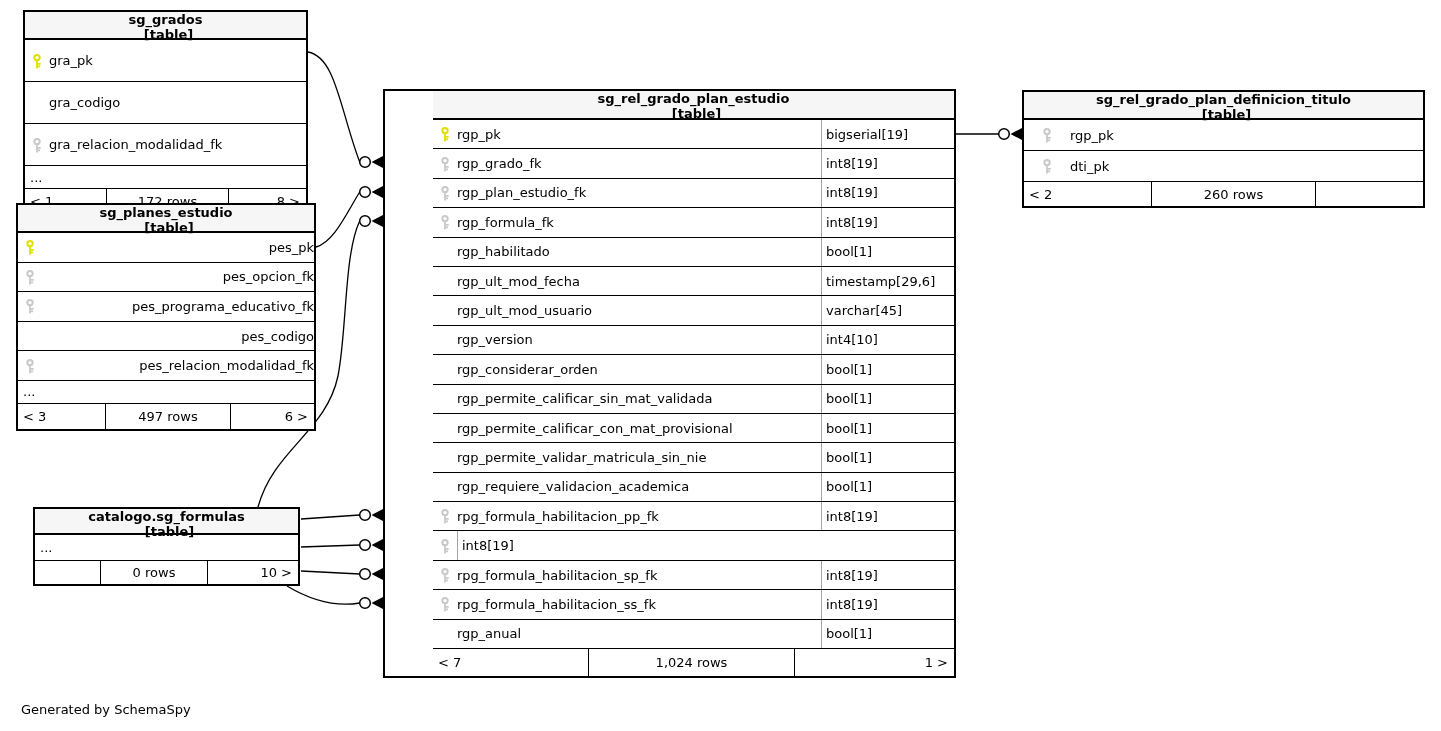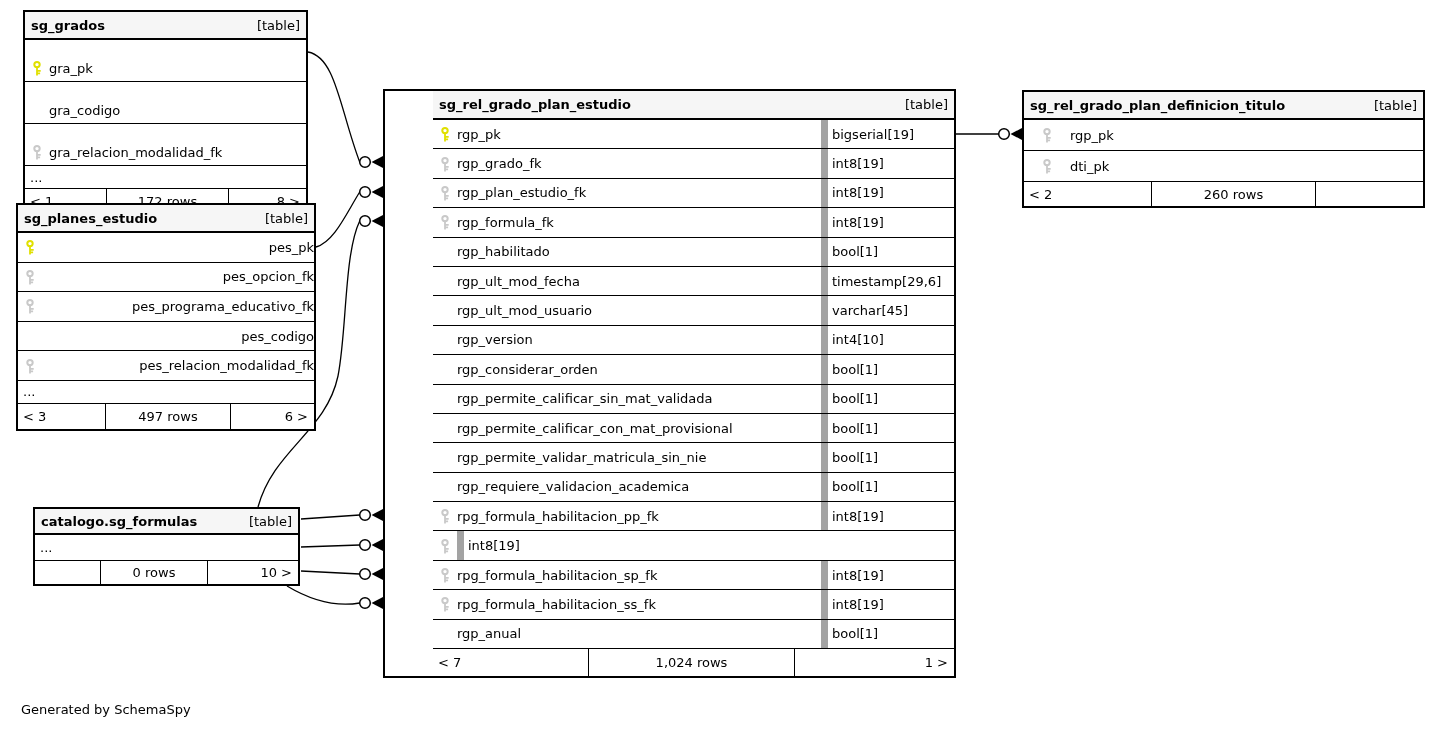--- a/index.html
+++ b/index.html
@@ -1,43 +1,43 @@
 <!DOCTYPE html>
 <html><head>
 <meta charset="utf-8">
 <style>
   html,body{margin:0;padding:0;background:#fff;}
   #canvas{position:relative;width:1441px;height:731px;background:#ffffff;overflow:hidden;
           font-family:"DejaVu Sans","Liberation Sans",sans-serif;font-size:13px;color:#000;}
 
   .tbl{position:absolute;background:#fff;border:2px solid #000;box-sizing:border-box;}
   .thead{display:flex;justify-content:space-between;align-items:center;
-         background:#f6f6f6;border-bottom:2px solid #000;padding:0 6px;box-sizing:border-box;}
+         background:#f6f6f6;border-bottom:2px solid #000;padding:0 6px;box-sizing:border-box;flex-direction:column;}
   .thead .title{font-weight:bold;}
-  .thead .tag{font-weight:normal;margin-left:6px;}
+  .thead .tag{font-weight:bold;margin-left:6px;}
   .trow{display:flex;align-items:center;border-bottom:1px solid #000;box-sizing:border-box;}
   .kc{width:24px;display:flex;justify-content:center;align-items:center;flex:0 0 auto;}
   .cn{flex:1 1 auto;white-space:nowrap;overflow:hidden;}
-  .ctype{flex:0 0 133px;border-left:7px solid #a3a3a3;align-self:stretch;
+  .ctype{flex:0 0 133px;border-left:1px solid #a3a3a3;align-self:stretch;
          display:flex;align-items:center;padding-left:4px;box-sizing:border-box;white-space:nowrap;}
   .tdots{border-bottom:1px solid #000;padding-left:5px;display:flex;align-items:center;box-sizing:border-box;}
   .tfoot{display:flex;box-sizing:border-box;}
   .tfoot span{display:flex;align-items:center;box-sizing:border-box;}
   .tfoot .fm{justify-content:center;border-left:1px solid #000;}
   .tfoot .fr{justify-content:flex-end;border-left:1px solid #000;padding-right:6px;}
   .tfoot .fl{padding-left:5px;}
 
   .key{width:12px;height:16px;display:block;}
   .key-p{color:#e0e000;}
   .key-f{color:#c9c9c9;}
 
   
   .t-grados{left:23px;top:10px;width:285px;}
   .t-grados .thead{height:28px;}
-  .t-grados .trow{height:27px;margin-top:15px;}
+  .t-grados .trow{height:42px;}
   .t-grados .tdots{height:23px;}
   .t-grados .tfoot{height:25px;}
   .t-grados .fl{width:81px;} .t-grados .fm{width:122px;} .t-grados .fr{flex:1;}
 
   
   .t-planes{left:16px;top:203px;width:300px;text-align:right;}
   .t-planes .thead{height:28px;}
   .t-planes .trow{height:29.6px;}
   .t-planes .tdots{height:23px;}
   .t-planes .tfoot{height:25px;}

